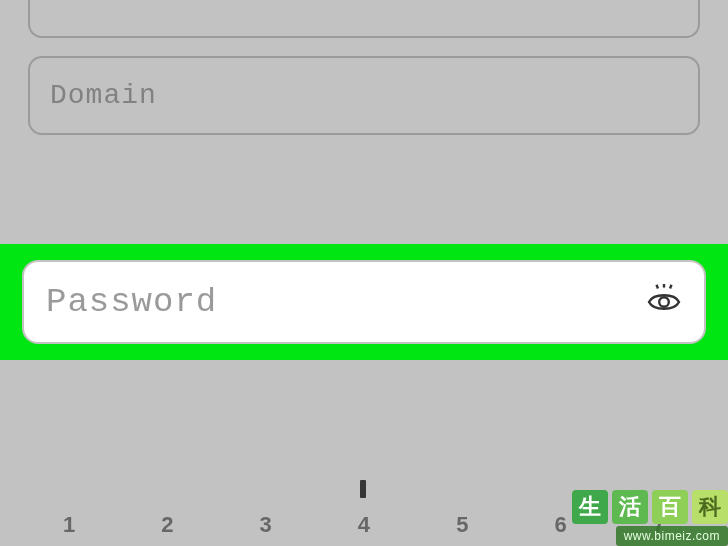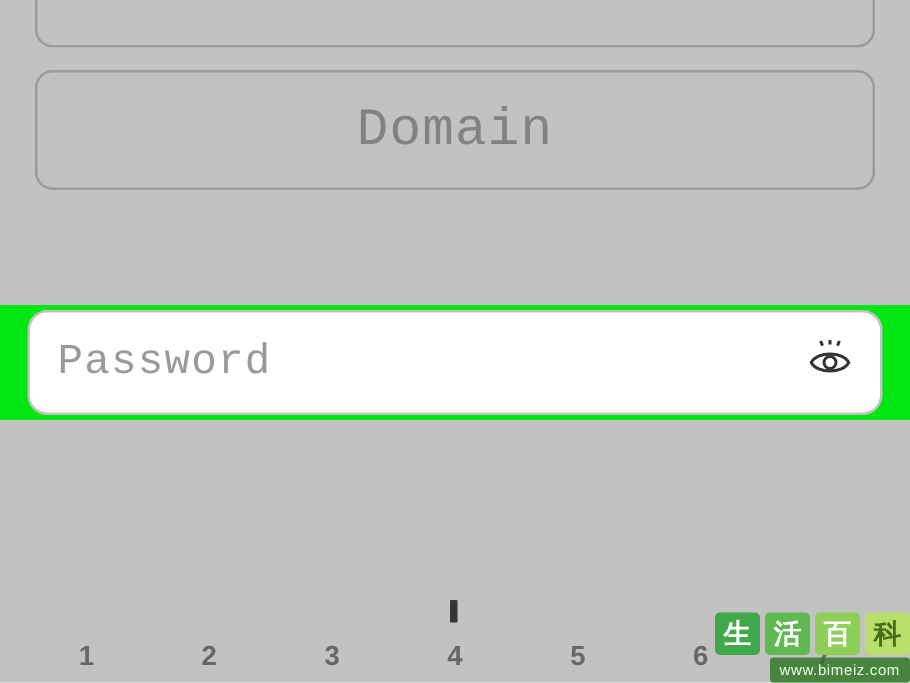--- a/index.html
+++ b/index.html
@@ -22,41 +22,40 @@
       inset: 0;
       background: #ffffff;
       padding: 0 28px;
     }
     .field {
       border: 2px solid #b8b8b8;
       border-radius: 14px;
       padding: 22px 20px;
       margin-bottom: 18px;
       color: #8a8a8a;
-      font-size: 42px;
+      font-size: 28px;
       font-family: "Courier New", monospace;
       letter-spacing: 1px;
-      text-align: center;
     }
     .top-cut {
       border-top: none;
       border-top-left-radius: 0;
       border-top-right-radius: 0;
       height: 38px;
       padding-top: 0;
       padding-bottom: 0;
       margin-top: 0;
       margin-bottom: 18px;
     }
     .highlight-band {
       position: absolute;
       left: 0;
       right: 0;
       top: 244px;
-      height: 92px;
+      height: 116px;
       background: #00e612;
       z-index: 20;
       display: flex;
       align-items: center;
       justify-content: center;
       padding: 12px 22px;
     }
     .highlight-field {
       background: #ffffff;
       border: 2px solid #c2c2c2;

